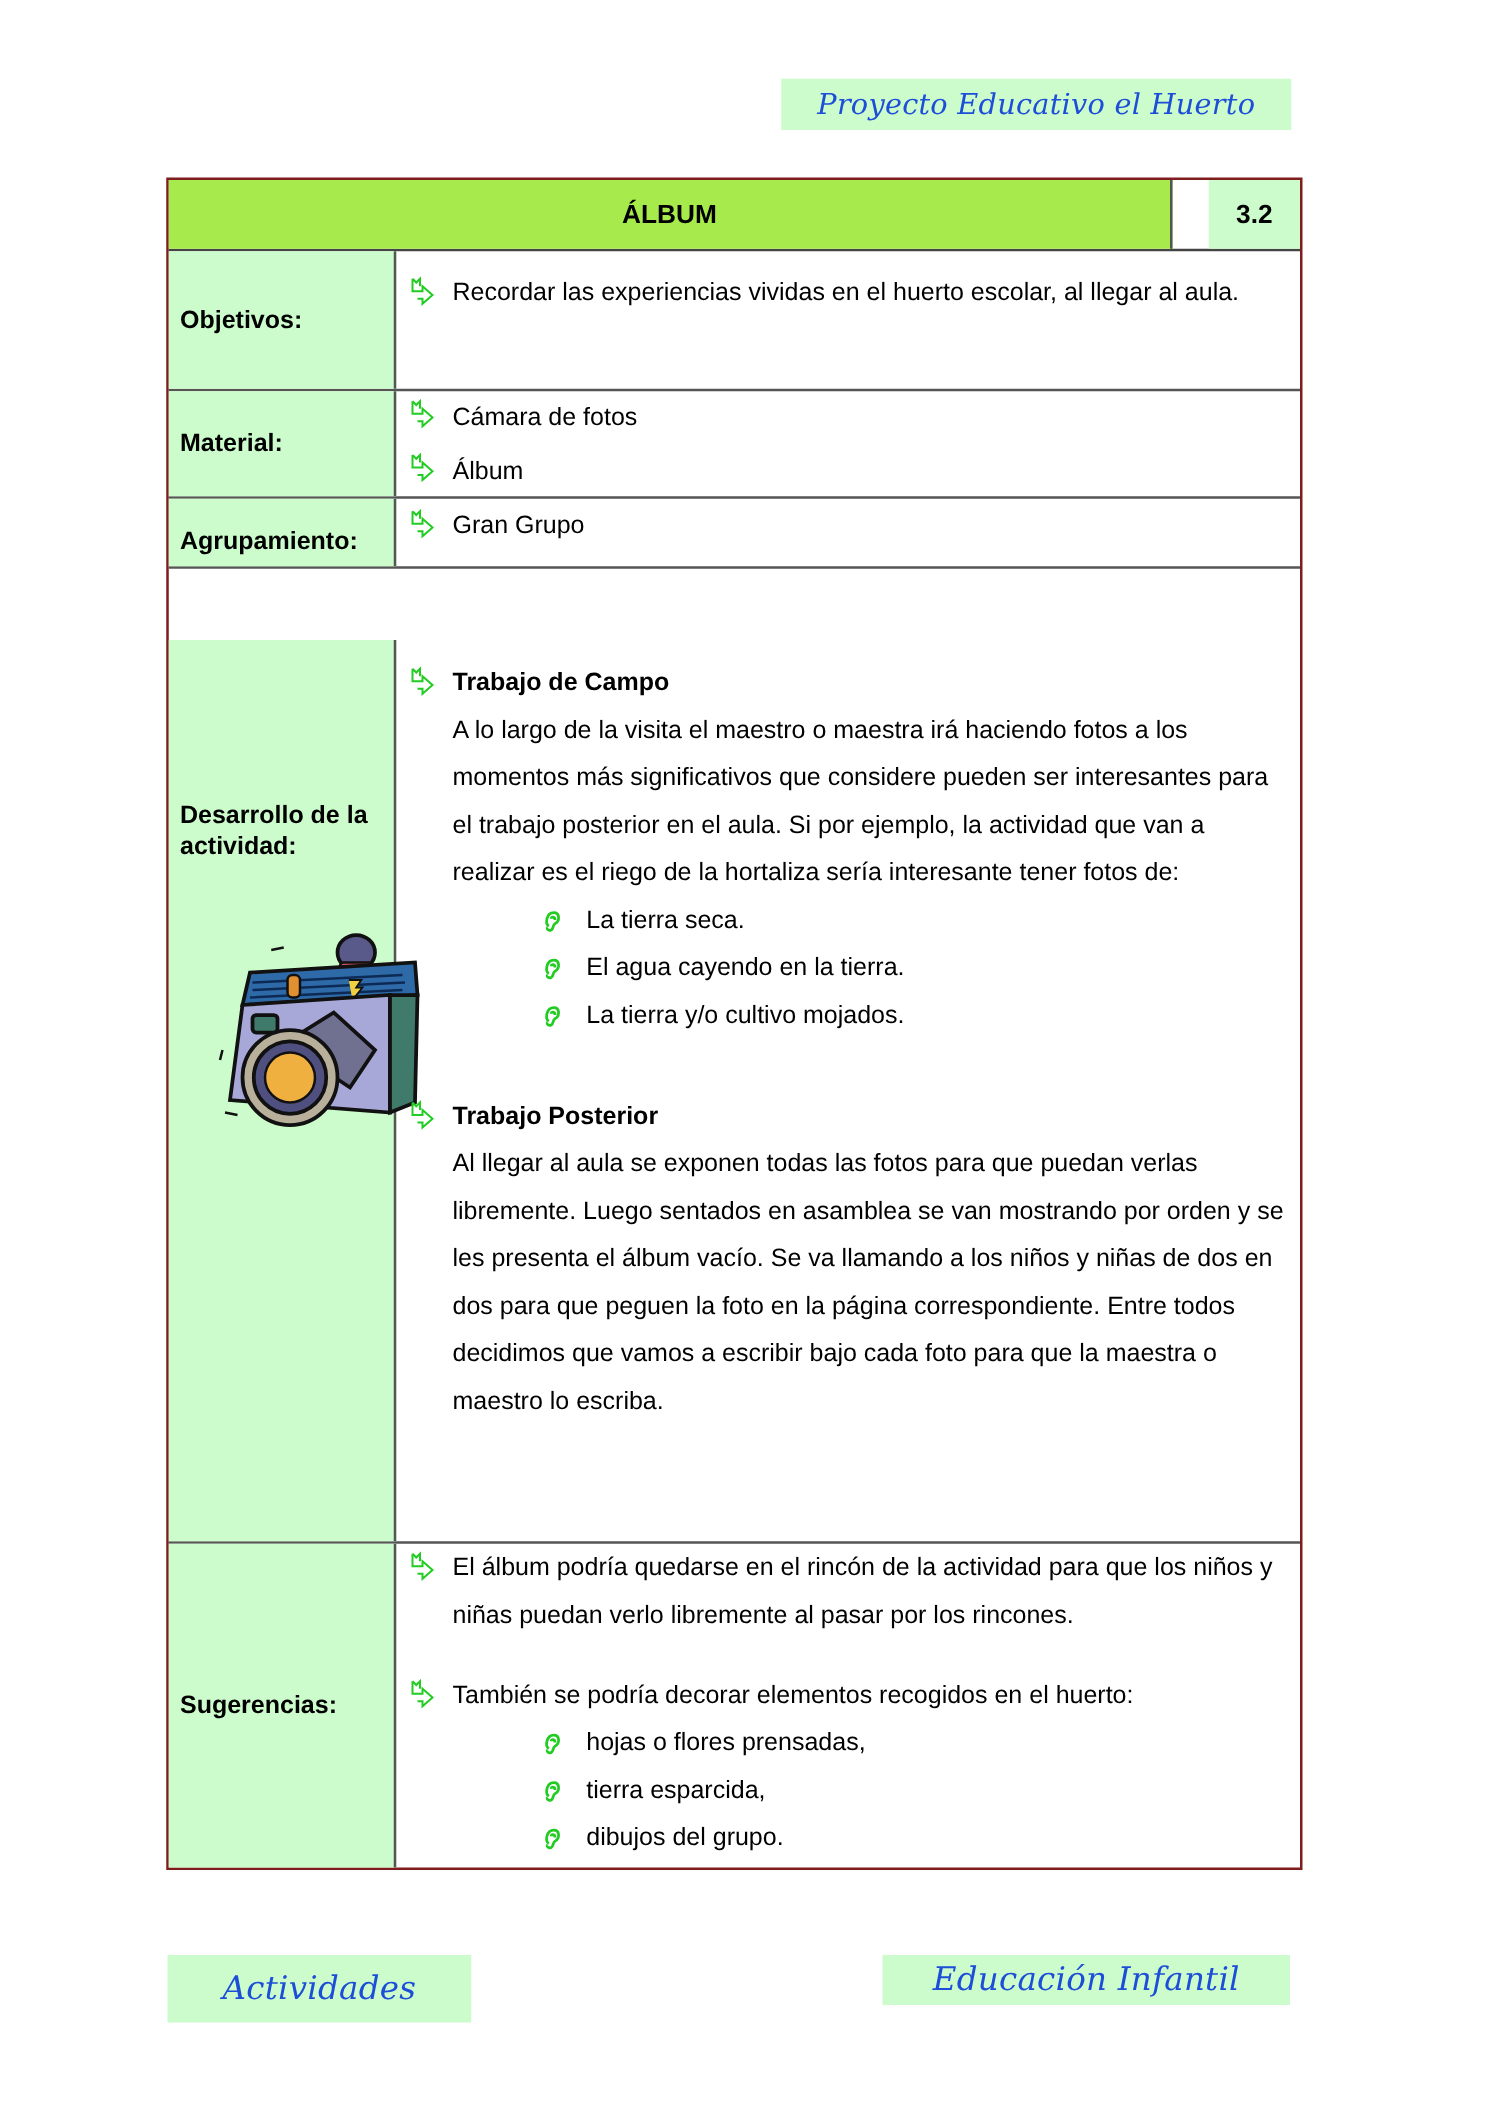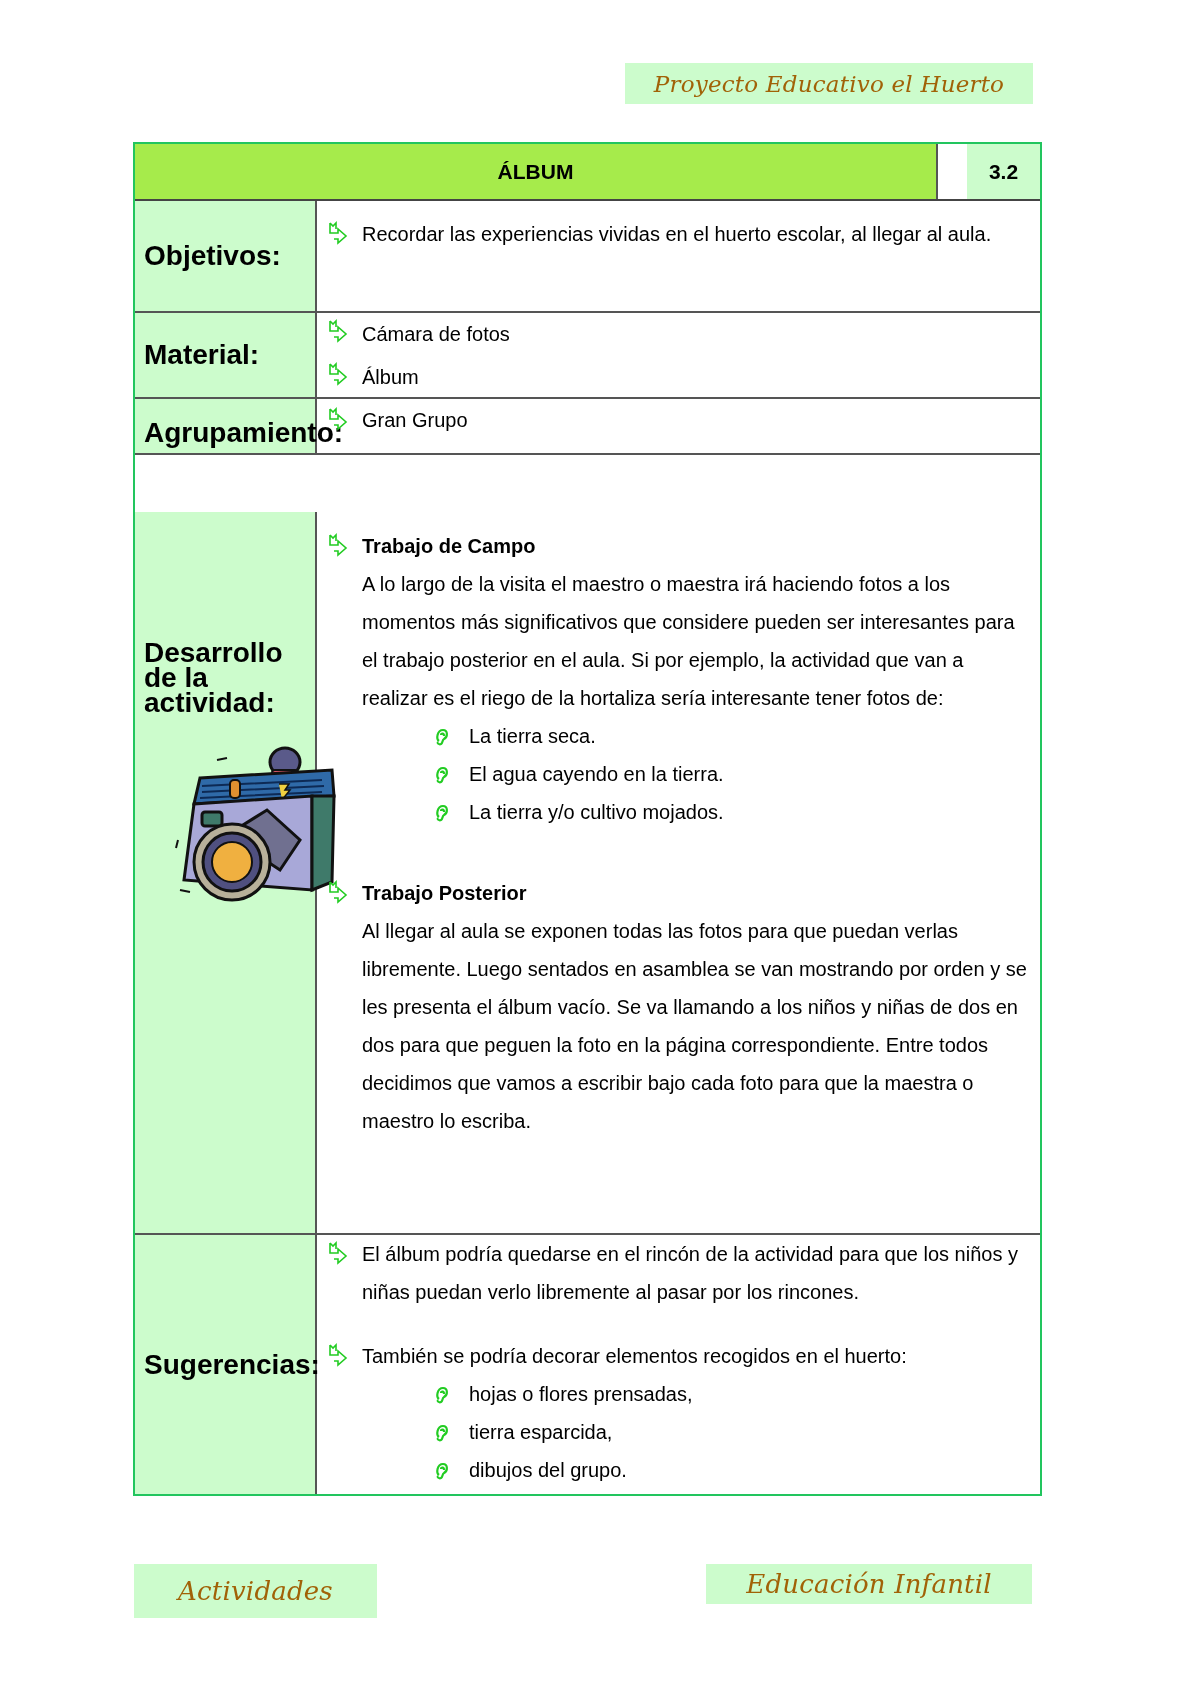--- a/index.html
+++ b/index.html
@@ -5,27 +5,27 @@
   * { box-sizing: border-box; margin: 0; padding: 0; }
   html, body { width: 1190px; height: 1684px; background: #ffffff; }
   body { position: relative; font-family: "Liberation Sans", sans-serif; color: #000; overflow: hidden; }
 
   .hdr-box {
     position: absolute; left: 625px; top: 63px; width: 408px; height: 41px;
     background: #ccfccc;
     display: flex; align-items: center; justify-content: center;
   }
   .script {
-    font-family: "DejaVu Serif", serif; font-style: italic; font-size: 23px; color: #a16207;
+    font-family: "DejaVu Serif", serif; font-style: italic; font-size: 23px; color: #1d4ed8;
     letter-spacing: 0.2px;
   }
 
   .card {
     position: absolute; left: 133px; top: 142px; width: 909px; height: 1354px;
-    border: 2px solid #22c55e;
+    border: 2px solid #7f1d1d;
   }
   .title-row {
     position: absolute; left: 0; top: 0; width: 100%; height: 57px;
     border-bottom: 2px solid #444;
   }
   .title-cell {
     position: absolute; left: 0; top: 0; width: 803px; height: 100%;
     background: #a6eb4b; border-right: 2px solid #555;
     display: flex; align-items: center; justify-content: center;
     font-weight: bold; font-size: 21px;
@@ -35,21 +35,21 @@
     background: #ccfccc;
     display: flex; align-items: center; justify-content: center;
     font-weight: bold; font-size: 21px;
   }
 
   .row { position: absolute; left: 0; width: 100%; border-bottom: 2px solid #555; }
   .row.last { border-bottom: none; }
   .label {
     position: absolute; left: 0; top: 0; bottom: 0; width: 182px;
     background: #ccfccc; border-right: 2px solid #555;
-    font-weight: bold; font-size: 28px; padding-left: 9px;
+    font-weight: bold; font-size: 20px; padding-left: 9px;
     display: flex; align-items: center;
   }
   .label.top-aligned { align-items: flex-start; }
   .content {
     position: absolute; left: 182px; top: 0; right: 0; bottom: 0;
     font-size: 20px; line-height: 38px;
   }
   .bullet { position: relative; padding-left: 45px; }
   .arrow-icon {
     position: absolute; left: 10px; top: 6px; width: 22px; height: 24px;

